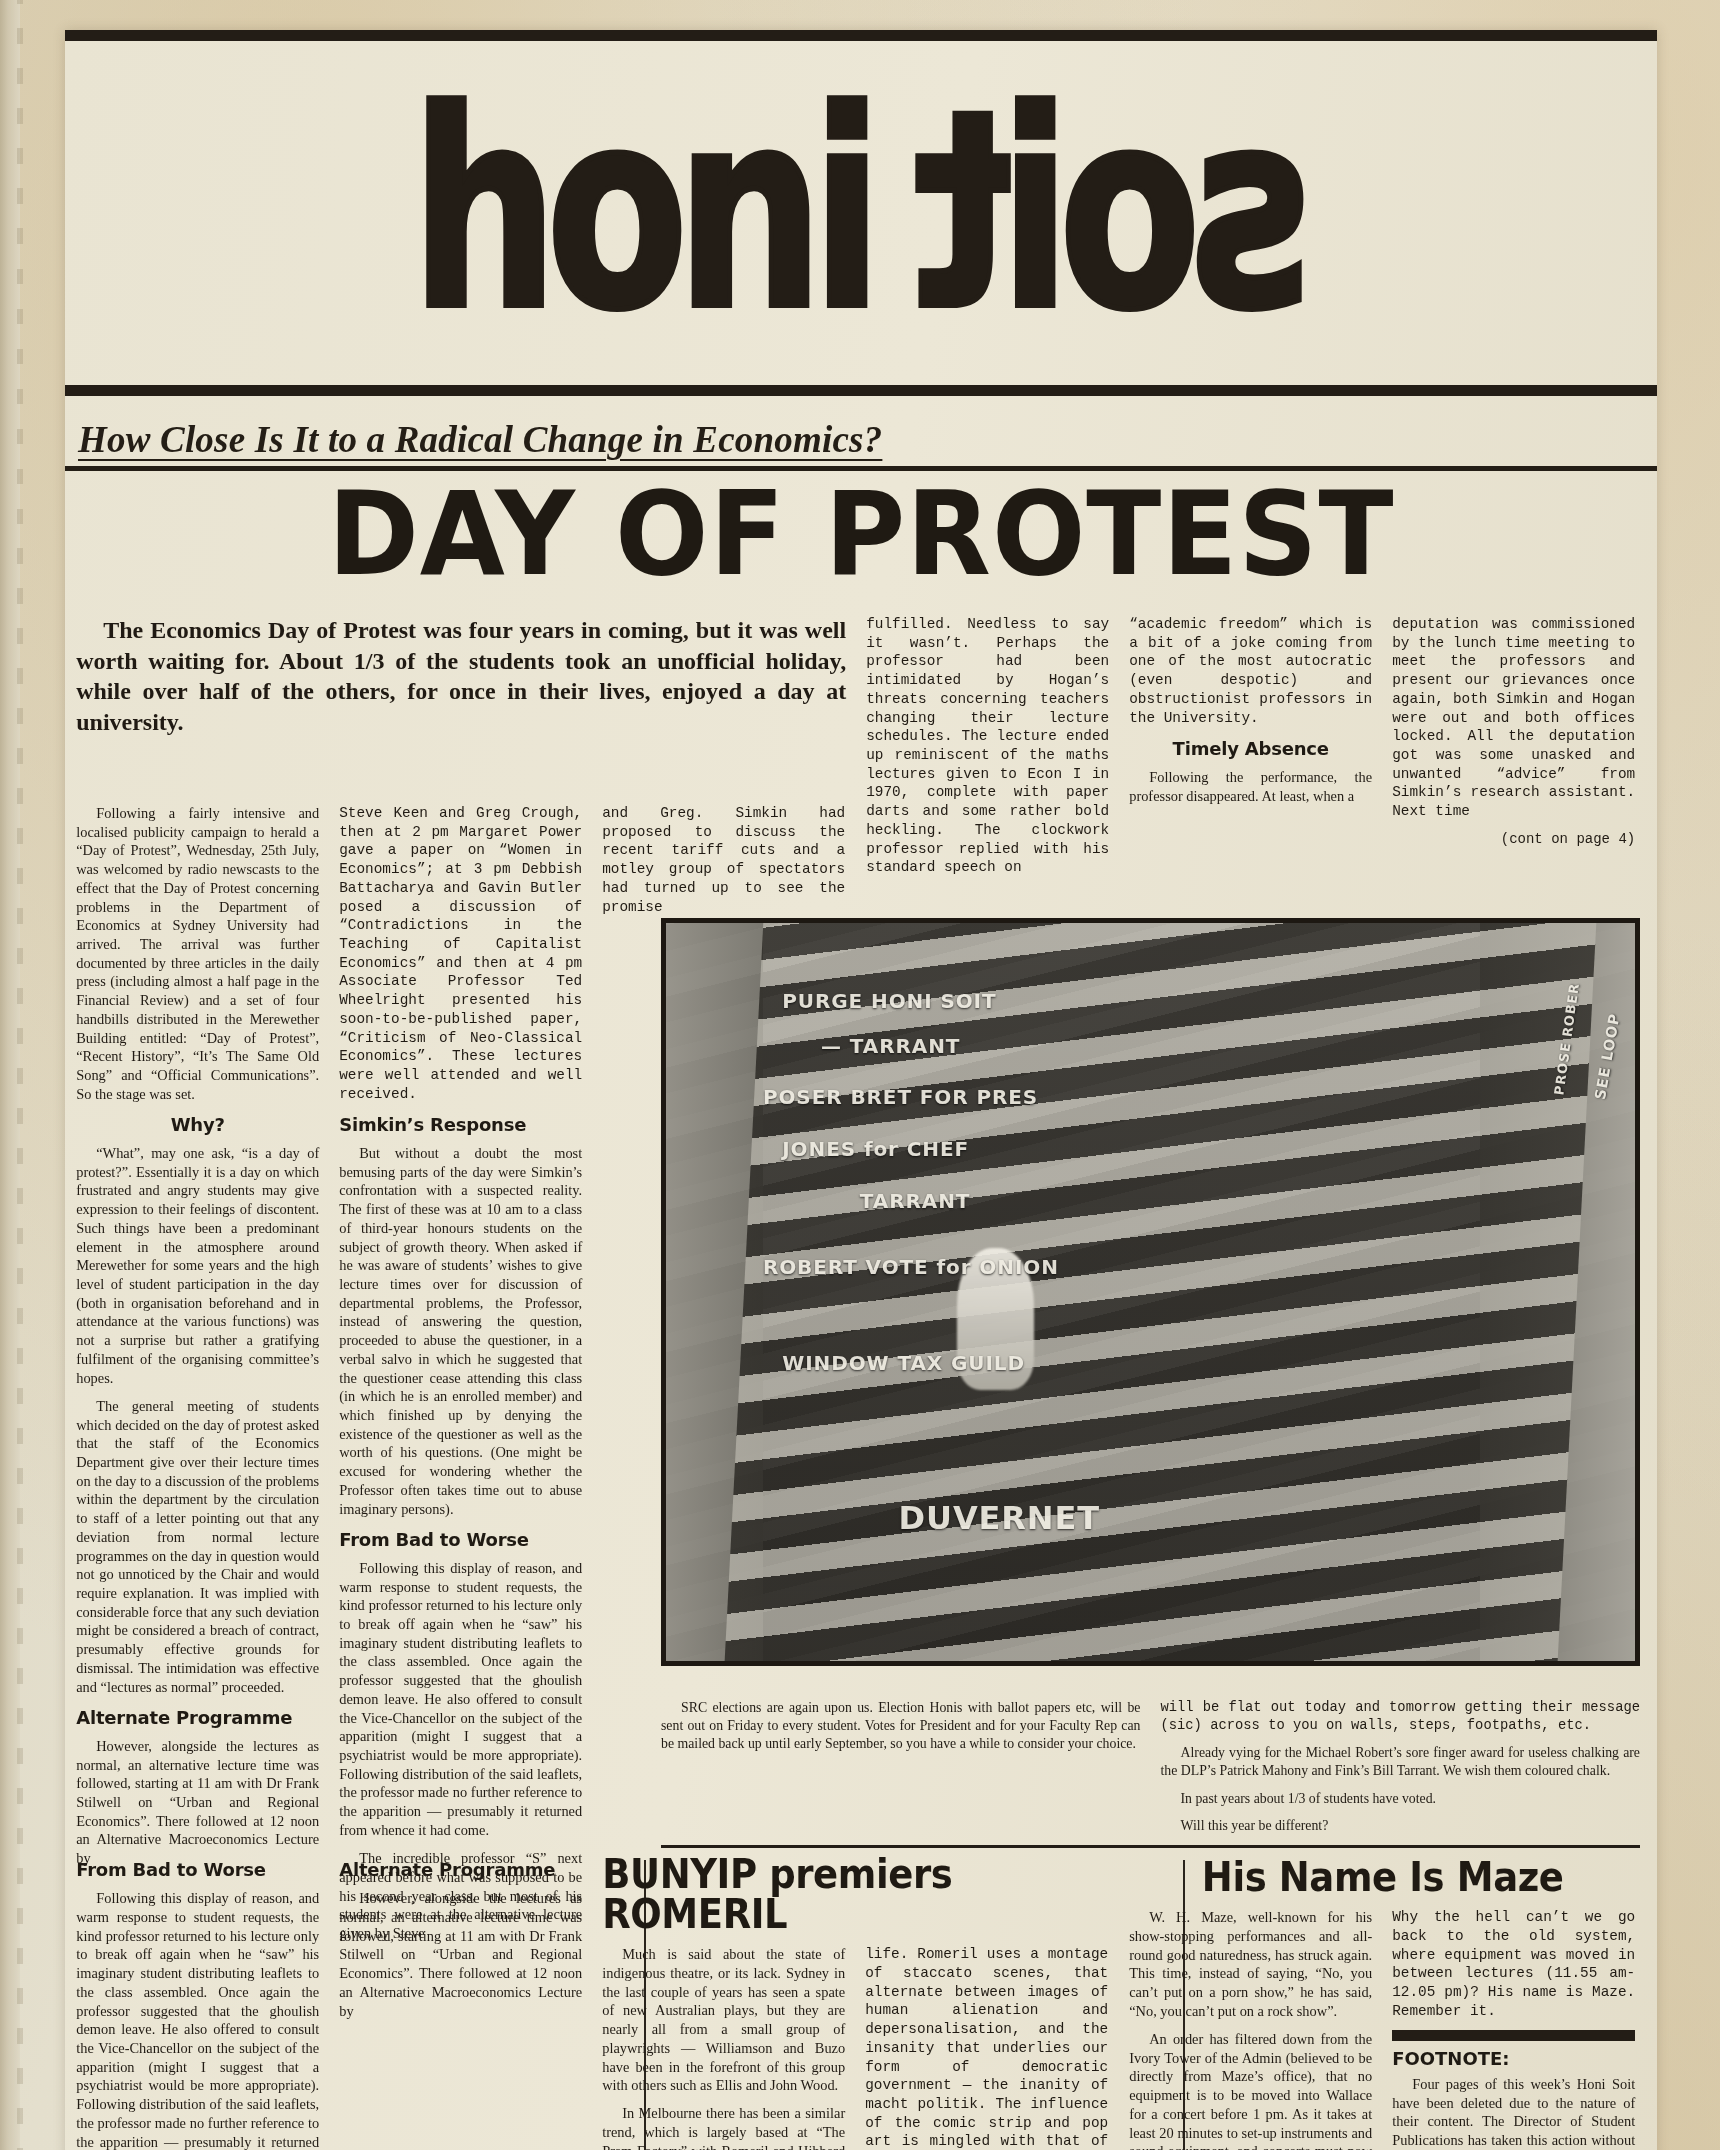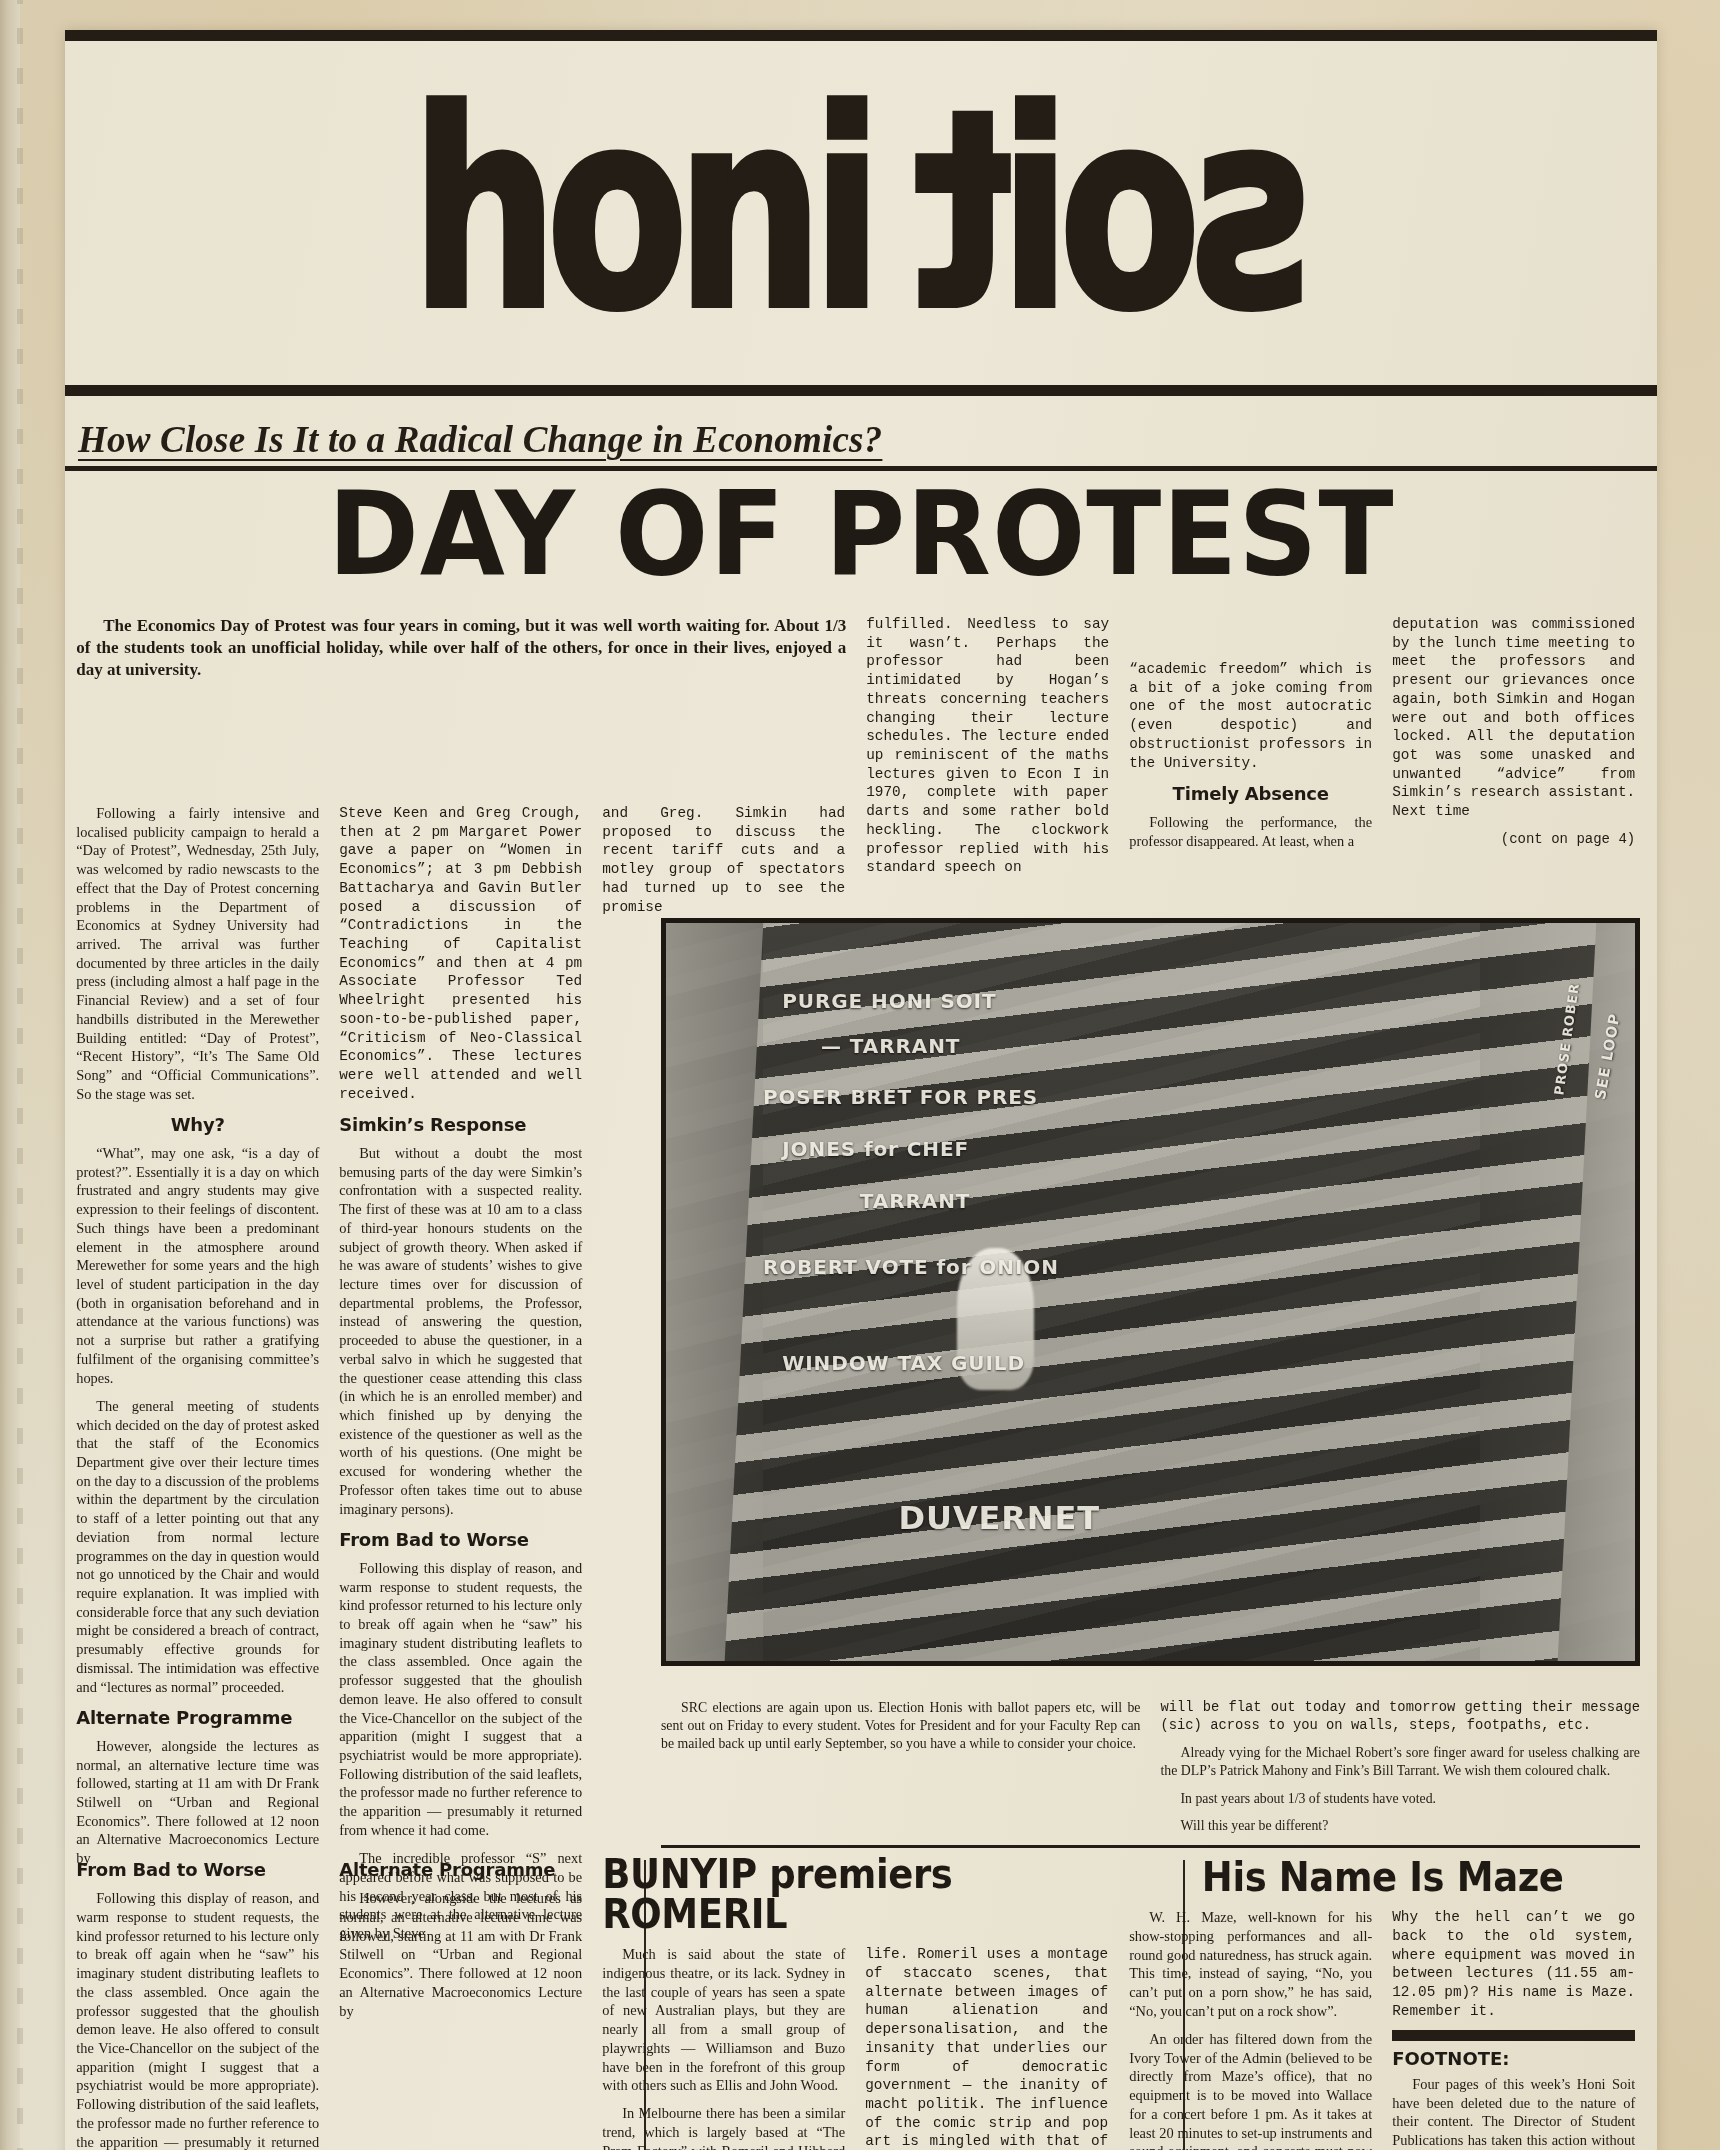--- a/index.html
+++ b/index.html
@@ -63,21 +63,21 @@
   .headline{
     font-family:"DejaVu Sans", sans-serif;
     font-weight:700;font-size:110px;line-height:.95;
     text-align:center;color:#1f1a13;letter-spacing:0.9px;
     padding:6.9px 0 11.2px 0;
     transform:scaleY(1.06);
   }
   
   .lead{
     font-family:"Liberation Serif", serif;
-    font-weight:700;font-size:17px;line-height:1.28;
+    font-weight:700;font-size:24px;line-height:1.28;
     text-align:justify;color:#201a13;
     column-gap:0;
   }
   .lead p{margin:0 0 11.2px 0;text-indent:27px;}
   
   .col{
     font-family:"Liberation Serif", serif;
     font-size:14.4px;line-height:1.30;text-align:justify;
     color:#211b14;hyphens:auto;
   }
@@ -193,21 +193,21 @@
         <div style="width:770px;">
           <div class="lead">
             <p>The Economics Day of Protest was four years in coming, but it was well worth waiting for. About 1/3 of the students took an unofficial holiday, while over half of the others, for once in their lives, enjoyed a day at university.</p>
           </div>
         </div>
         <div style="width:243px;">
           <div class="col">
             <p class="noind">fulfilled. Needless to say it wasn’t. Perhaps the professor had been intimidated by Hogan’s threats concerning teachers changing their lecture schedules. The lecture ended up reminiscent of the maths lectures given to Econ I in 1970, complete with paper darts and some rather bold heckling. The clockwork professor replied with his standard speech on</p>
           </div>
         </div>
-        <div style="width:243px;margin-top:45px;">
+        <div style="width:243px;">
           <div class="col">
             <p class="noind">“academic freedom” which is a bit of a joke coming from one of the most autocratic (even despotic) and obstructionist professors in the University.</p>
             <div class="sub">Timely Absence</div>
             <p>Following the performance, the professor disappeared. At least, when a</p>
           </div>
         </div>
         <div style="width:243px;">
           <div class="col">
             <p class="noind">deputation was commissioned by the lunch time meeting to meet the professors and present our grievances once again, both Simkin and Hogan were out and both offices locked. All the deputation got was some unasked and unwanted “advice” from Simkin’s research assistant. Next time</p>
             <p class="cont noind">(cont on page 4)</p>

